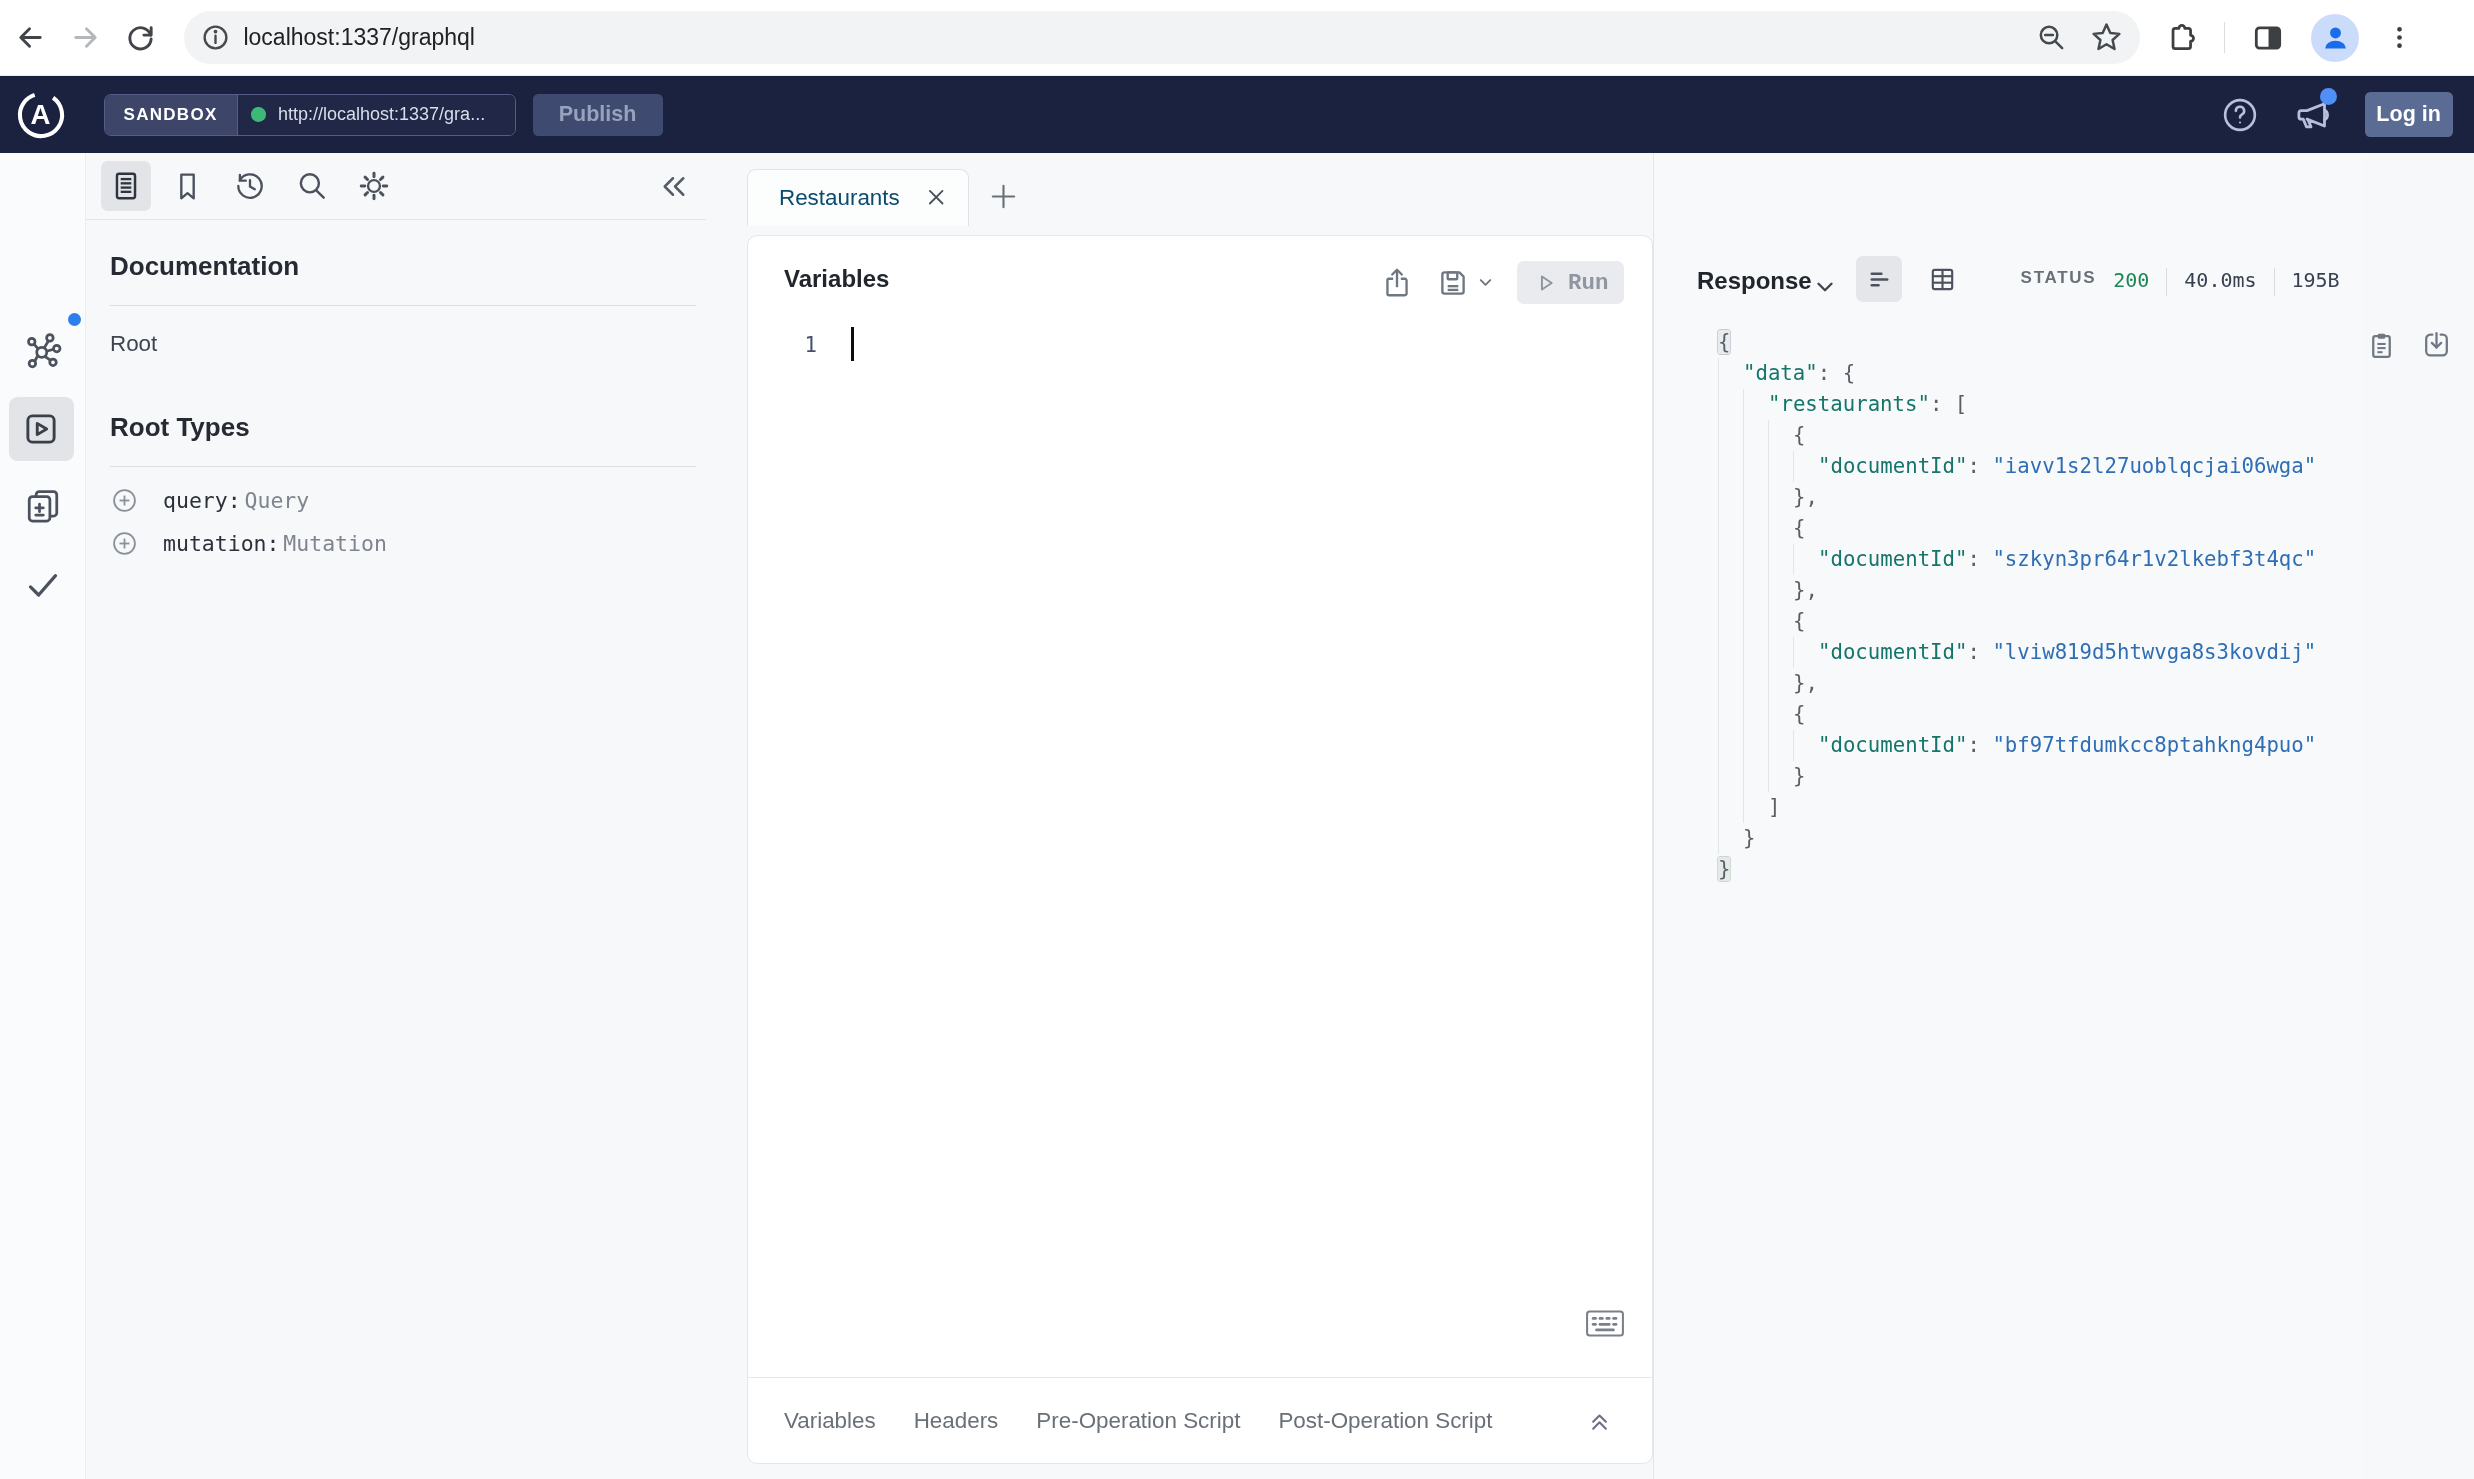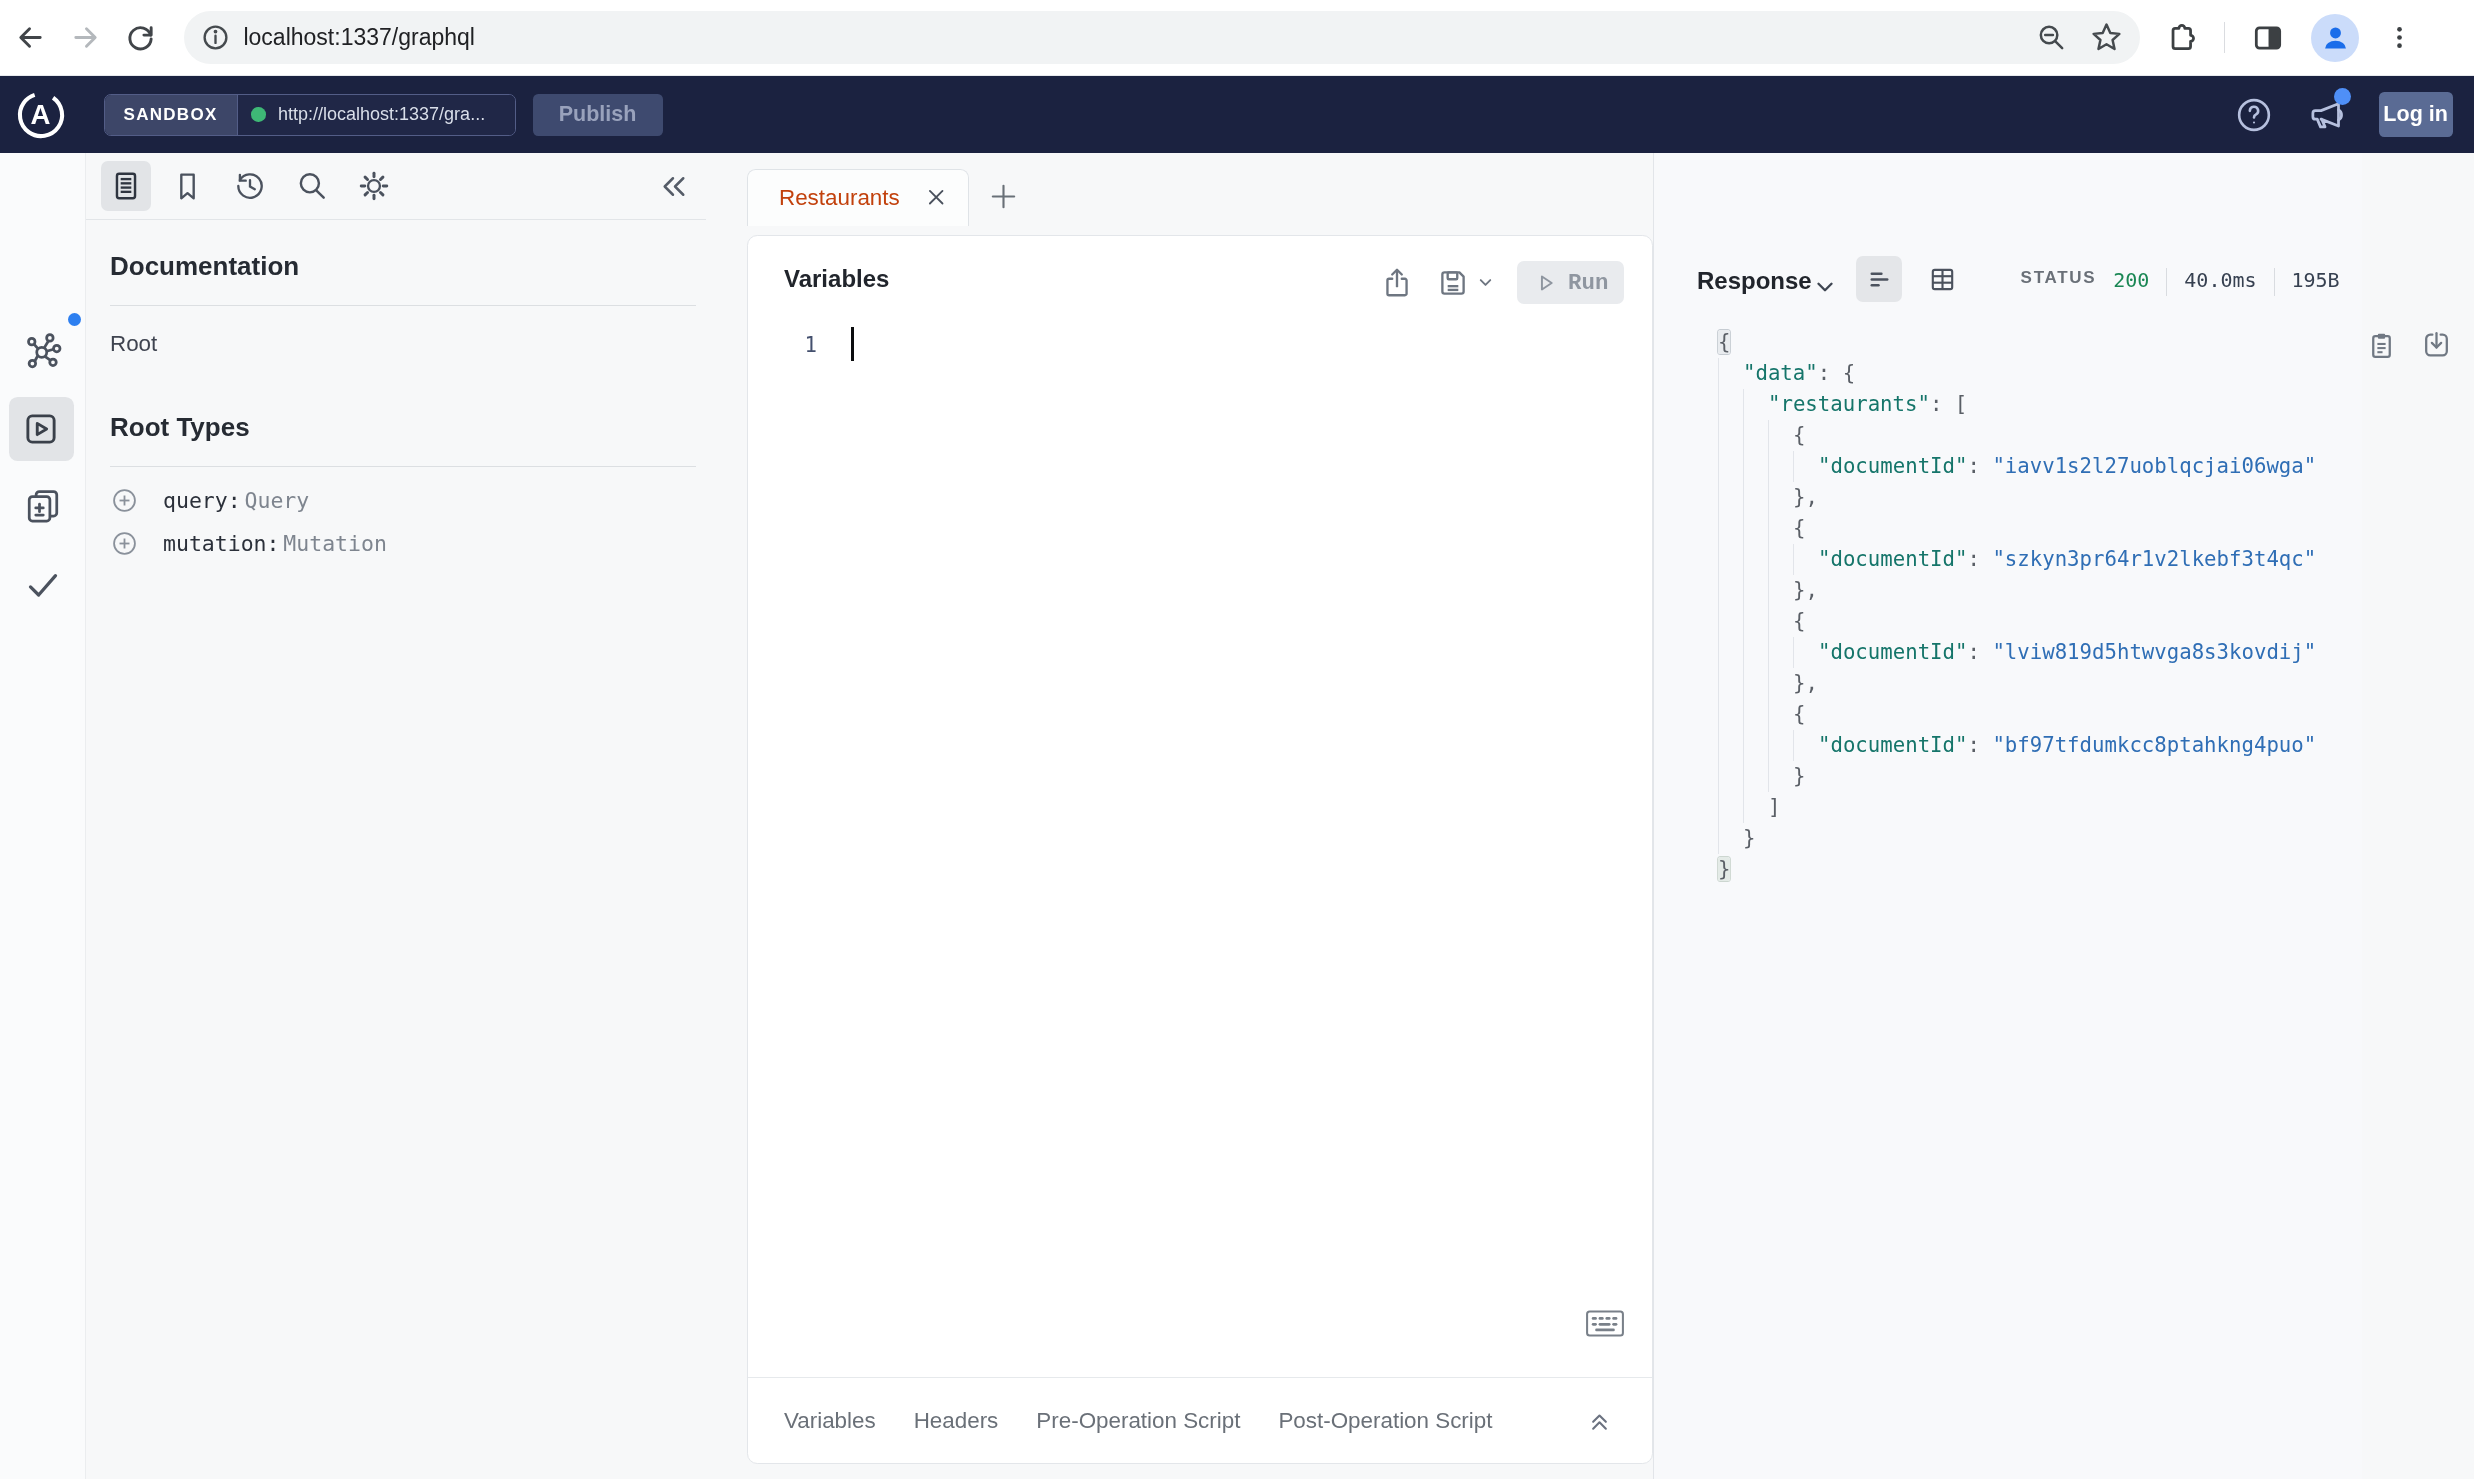--- a/index.html
+++ b/index.html
@@ -24,21 +24,21 @@
   .logo .a { position:absolute; left:0; top:0; width:50px; height:50px; display:flex; align-items:center; justify-content:center; font-weight:700; font-size:27.6px; color:#fff; }
   .chip { margin-left:38px; height:42px; width:412px; border:1.3px solid #535d87; border-radius:6.9px; display:flex; align-items:stretch; overflow:hidden; }
   .chip-env { background:#3d4668; color:#fff; font-size:17px; font-weight:700; letter-spacing:1.3px; display:flex; align-items:center; padding:0 19px; border-right:1.3px solid #535d87; }
   .chip-url { display:flex; align-items:center; padding:0 13.8px; gap:12px; background:#202747; flex:1; }
   .chip-dot { width:14.6px; height:14.6px; border-radius:50%; background:#3eb876; }
   .chip-href { color:#d9dee9; font-size:18px; white-space:nowrap; }
   .publish { margin-left:17px; width:130px; height:42px; border-radius:5.2px; background:#3e4a6f; color:#99a2bc; font-size:21.5px; font-weight:600; display:flex; align-items:center; justify-content:center; }
   .apollo-right { margin-left:auto; display:flex; align-items:center; gap:33px; margin-right:22.4px; }
   .hdr-icon { color:#b6c0de; position:relative; }
   .notif-dot { position:absolute; right:-5.2px; top:-6.9px; width:17px; height:17px; border-radius:50%; background:#4f8ff7; }
-  .login { width:74px; height:45px; border-radius:5.2px; background:#5a6b94; color:#ffffff; font-size:21.5px; font-weight:600; display:flex; align-items:center; justify-content:center; }
+  .login { width:88px; height:45px; border-radius:5.2px; background:#5a6b94; color:#ffffff; font-size:21.5px; font-weight:600; display:flex; align-items:center; justify-content:center; }
 
   
   .rail { position:absolute; left:0; top:153px; width:86px; height:1326px; background:#fafbfc; border-right:0.9px solid #ebedef; }
   .rail-item { position:absolute; left:50%; transform:translateX(-50%); color:#4b525e; }
   .rail-sel { position:absolute; left:8.6px; top:244px; width:65px; height:64px; background:#e2e4e7; border-radius:8.6px; display:flex; align-items:center; justify-content:center; color:#3a404a; }
   .rail-dot { position:absolute; left:68px; top:160px; width:13px; height:13px; border-radius:50%; background:#2d7ff0; }
 
   
   .docs { position:absolute; left:86px; top:153px; width:620px; height:1326px; background:#f7f8f9; }
   .docs-toolbar { position:absolute; left:0; top:0; width:100%; height:67px; border-bottom:0.9px solid #e2e5e8; display:flex; align-items:center; padding-left:14.6px; gap:12px; color:#4b525e; }
@@ -49,21 +49,21 @@
   .docs-hr { position:absolute; left:24px; width:586px; height:0.9px; background:#dcdfe2; }
   .docs-root { position:absolute; left:24px; font-size:22.4px; color:#3f4450; }
   .type-row { position:absolute; left:24px; height:38px; display:flex; align-items:center; gap:24px; }
   .type-row .plus-ic { color:#8a919b; }
   .type-name { font-family:"DejaVu Sans Mono", monospace; font-size:21.5px; color:#2b303a; }
   .type-type { font-family:"DejaVu Sans Mono", monospace; font-size:21.5px; color:#7e858f; }
 
   
   .workarea { position:absolute; left:706px; top:153px; width:947px; height:1326px; background:#f7f8f9; }
   .op-tab { position:absolute; left:41px; top:15.5px; width:222px; height:57px; background:#fcfdfd; border:0.9px solid #dfe3e7; border-bottom:none; border-radius:8.6px 8.6px 0 0; display:flex; align-items:center; padding:0 20.7px 0 31px; }
-  .op-tab .tlabel { font-size:22.4px; color:#c2410c; flex:1; }
+  .op-tab .tlabel { font-size:22.4px; color:#0c4a6e; flex:1; }
   .op-tab .tclose { color:#49505c; }
   .newtab { position:absolute; left:282px; top:27.6px; color:#697078; }
   .card { position:absolute; left:41px; top:82px; width:906px; height:1229px; background:#ffffff; border:0.9px solid #e3e6ea; border-radius:10.3px; }
   .card-title { position:absolute; left:36px; top:29px; font-size:24px; font-weight:700; color:#21252c; }
   .op-actions { position:absolute; right:27.6px; top:25px; display:flex; align-items:center; gap:22px; color:#6e7681;font-family:Liberation Mono, monospace; }
   .run-btn { width:107px; height:43px; border-radius:6.9px; background:#e9ebee; display:flex; align-items:center; justify-content:center; gap:8.6px; color:#8f96a0; font-size:22.4px; font-weight:600; }
   .gutter-num { position:absolute; left:38px; top:92px; width:31px; text-align:right; font-family:"DejaVu Sans Mono", monospace; font-size:20.7px; line-height:34px; color:#44506e; }
   .caret { position:absolute; left:103px; top:91px; width:2.6px; height:34px; background:#0b0c0e; }
   .kbd-icon { position:absolute; left:837px; top:1073px; color:#798089; }
   .card-footer { position:absolute; left:0; right:0; bottom:0; height:86px; border-top:0.9px solid #e6e9ec; display:flex; align-items:center; padding:0 38px 0 36px; gap:38px; }

